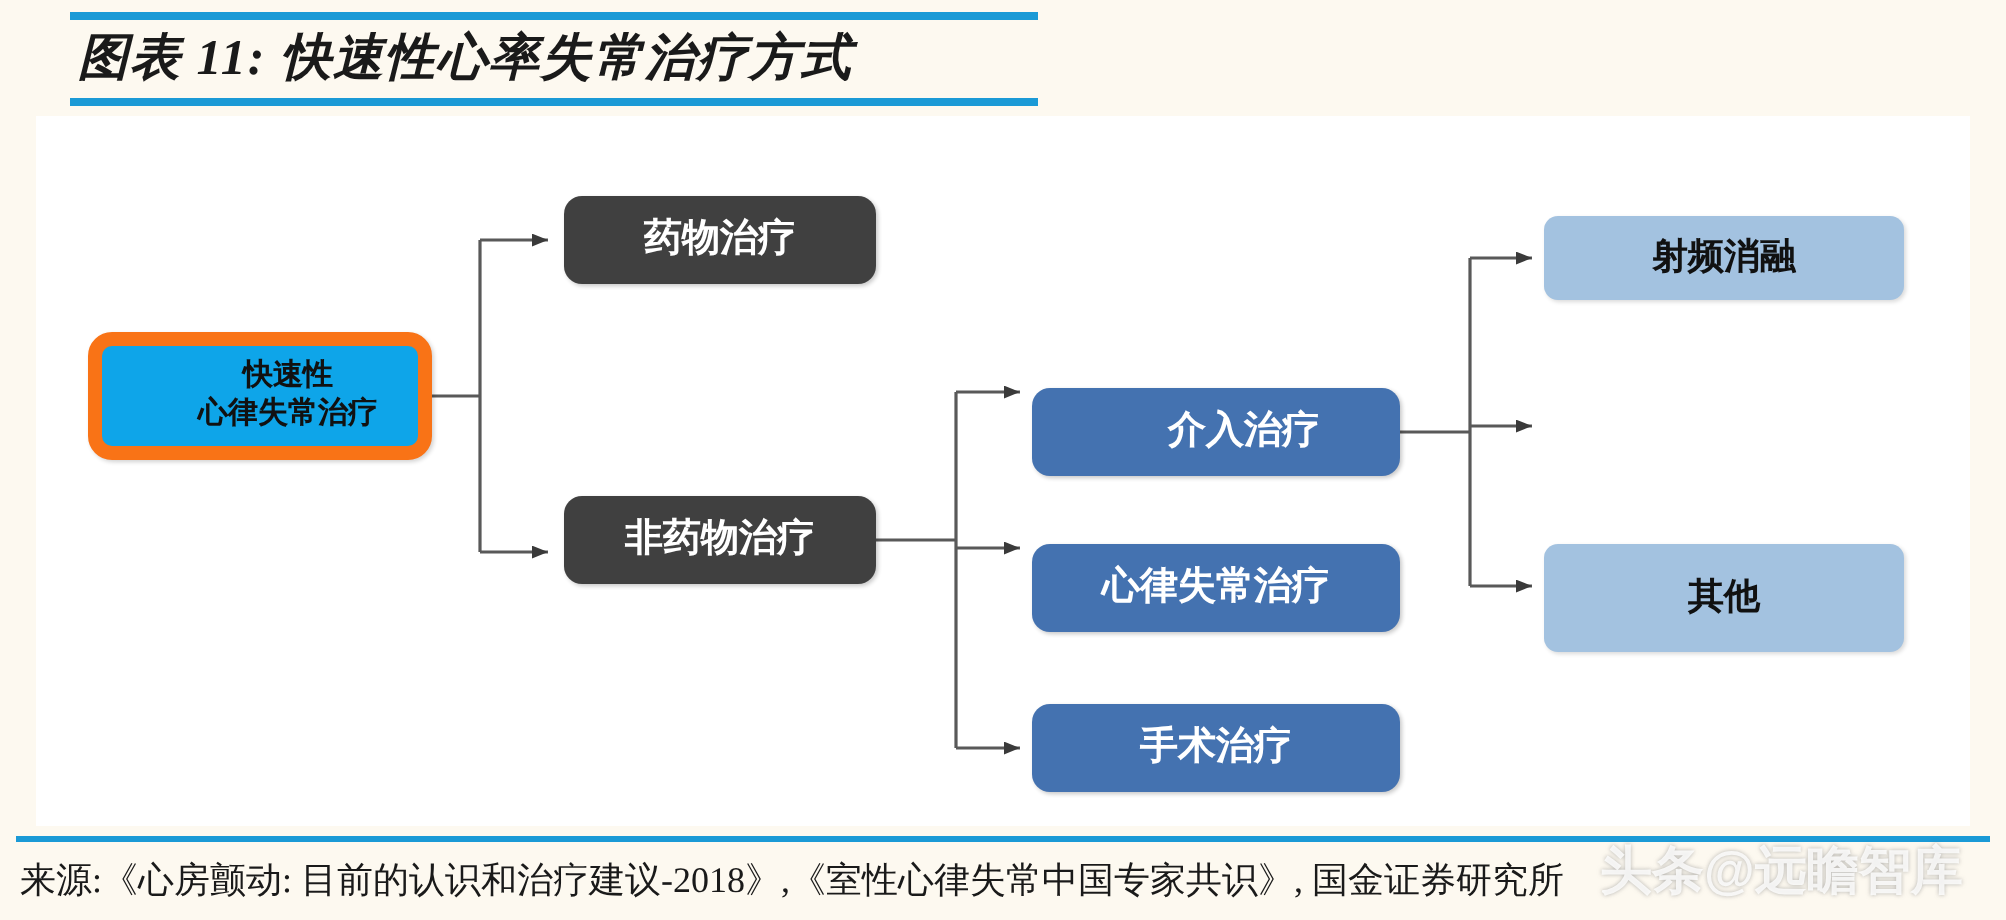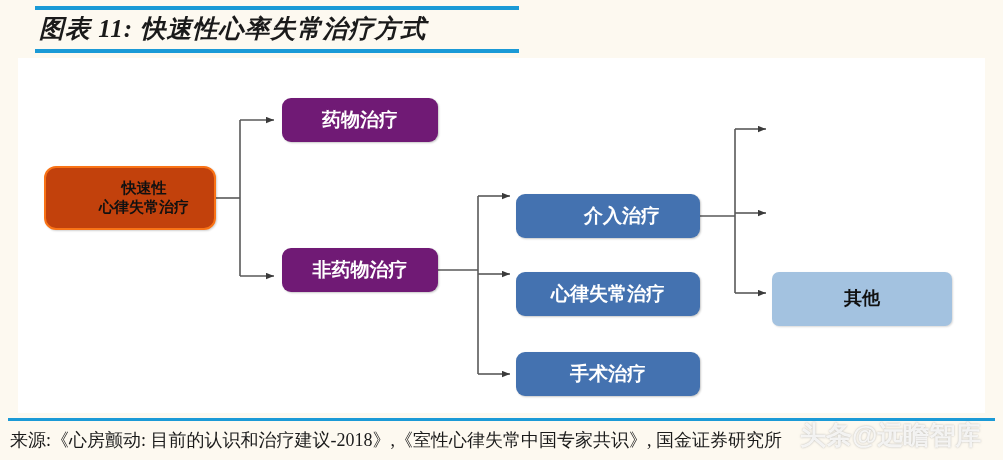--- a/index.html
+++ b/index.html
@@ -76,30 +76,30 @@
     align-items: center;
     justify-content: center;
     text-align: center;
     box-sizing: border-box;
     font-family: "Liberation Serif", "DejaVu Serif", serif;
     font-weight: bold;
     line-height: 1.28;
     white-space: pre-line;
   }
   .node-root {
-    background: #c2410c;
-    border: 2px solid #f97316;
+    background: #0ea5e9;
+    border: 7px solid #f97316;
     border-radius: 12px;
     color: #111111;
     font-size: 15px;
     box-shadow: 1px 1px 2px rgba(0,0,0,0.18);
     padding-left: 28px;
   }
   .node-navy {
-    background: #701a75;
+    background: #404040;
     border-radius: 9px;
     color: #ffffff;
     font-size: 19px;
     box-shadow: 1px 1px 2px rgba(0,0,0,0.22);
   }
   .node-blue {
     background: #4472b0;
     border-radius: 9px;
     color: #ffffff;
     font-size: 19px;
@@ -188,20 +188,21 @@
   <div class="node node-navy" style="left:264px; top:40px; width:156px; height:44px;">药物治疗</div>
 
   <div class="node node-navy" style="left:264px; top:190px; width:156px; height:44px;">非药物治疗</div>
 
   <div class="node node-blue" style="left:498px; top:136px; width:184px; height:44px;padding-left:28px;">介入治疗</div>
 
   <div class="node node-blue" style="left:498px; top:214px; width:184px; height:44px;">心律失常治疗</div>
 
   <div class="node node-blue" style="left:498px; top:294px; width:184px; height:44px;">手术治疗</div>
 
+  <div class="node node-light" style="left:754px; top:50px; width:180px; height:42px;">射频消融</div>
 
 
   <div class="node node-light" style="left:754px; top:214px; width:180px; height:54px;">其他</div>
 
 </div>
 
 <div id="source-rule"></div>
 <div id="source-text">来源:《心房颤动: 目前的认识和治疗建议-2018》,《室性心律失常中国专家共识》, 国金证券研究所</div>
 <div id="watermark">头条@远瞻智库</div>
 

